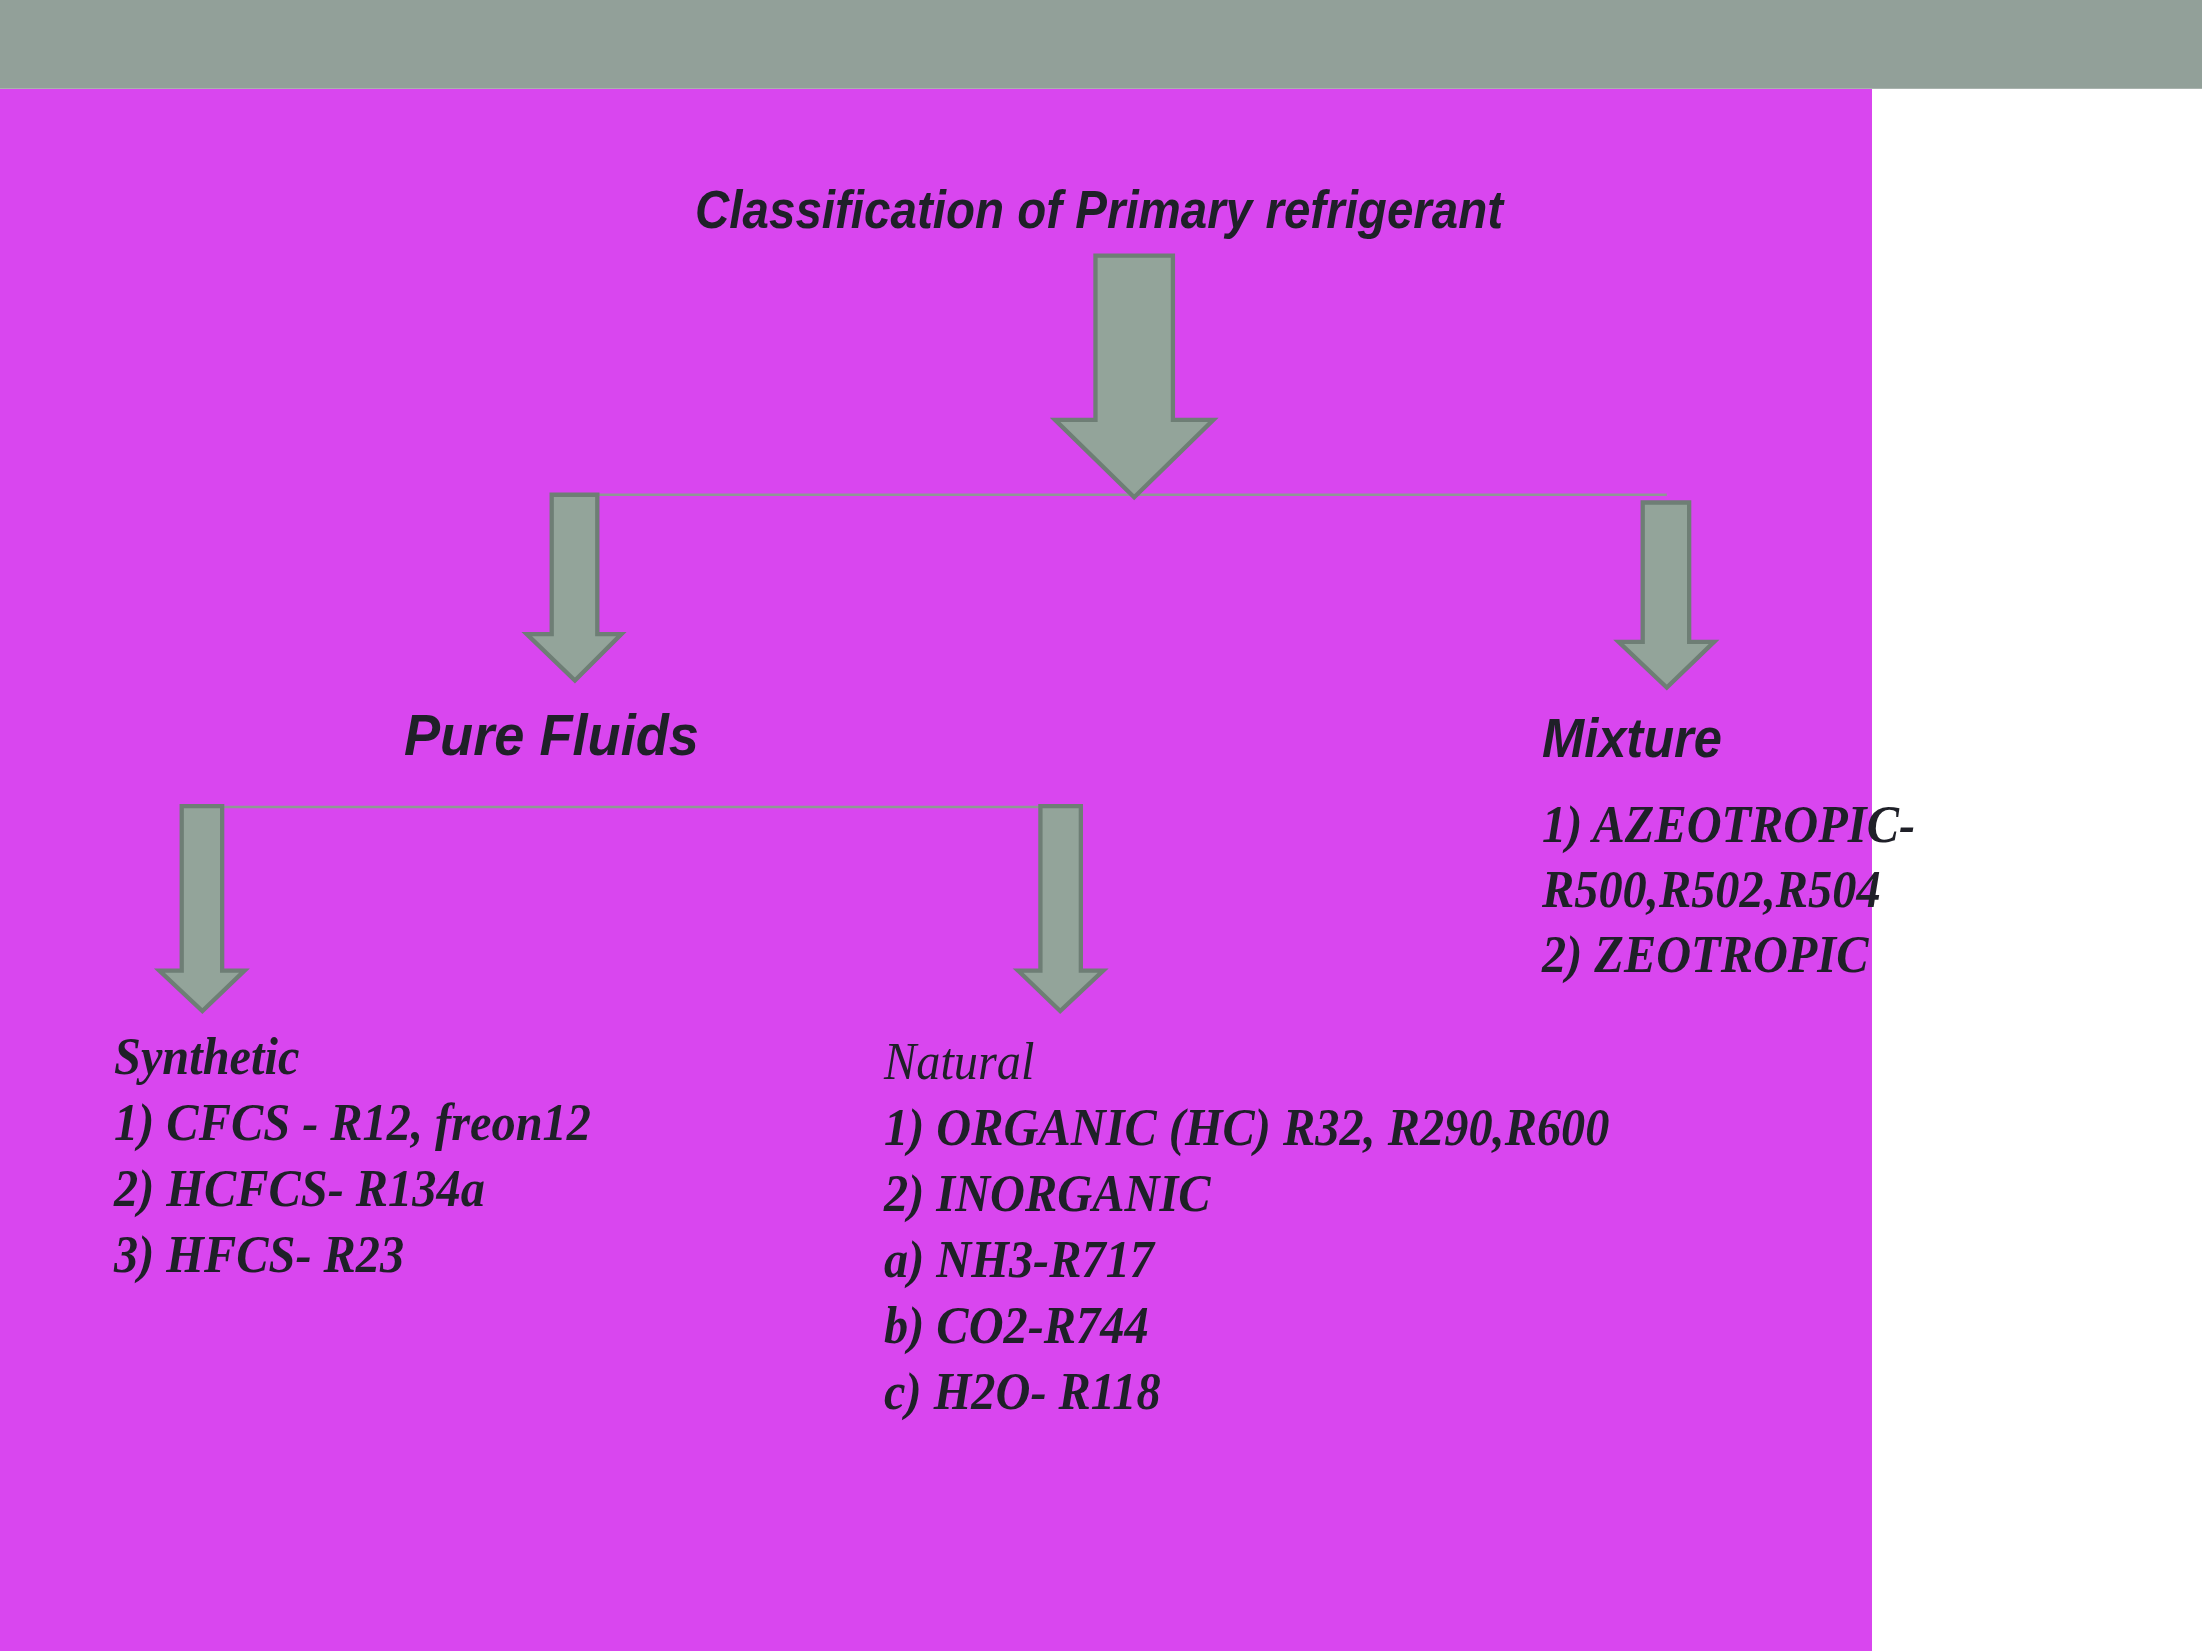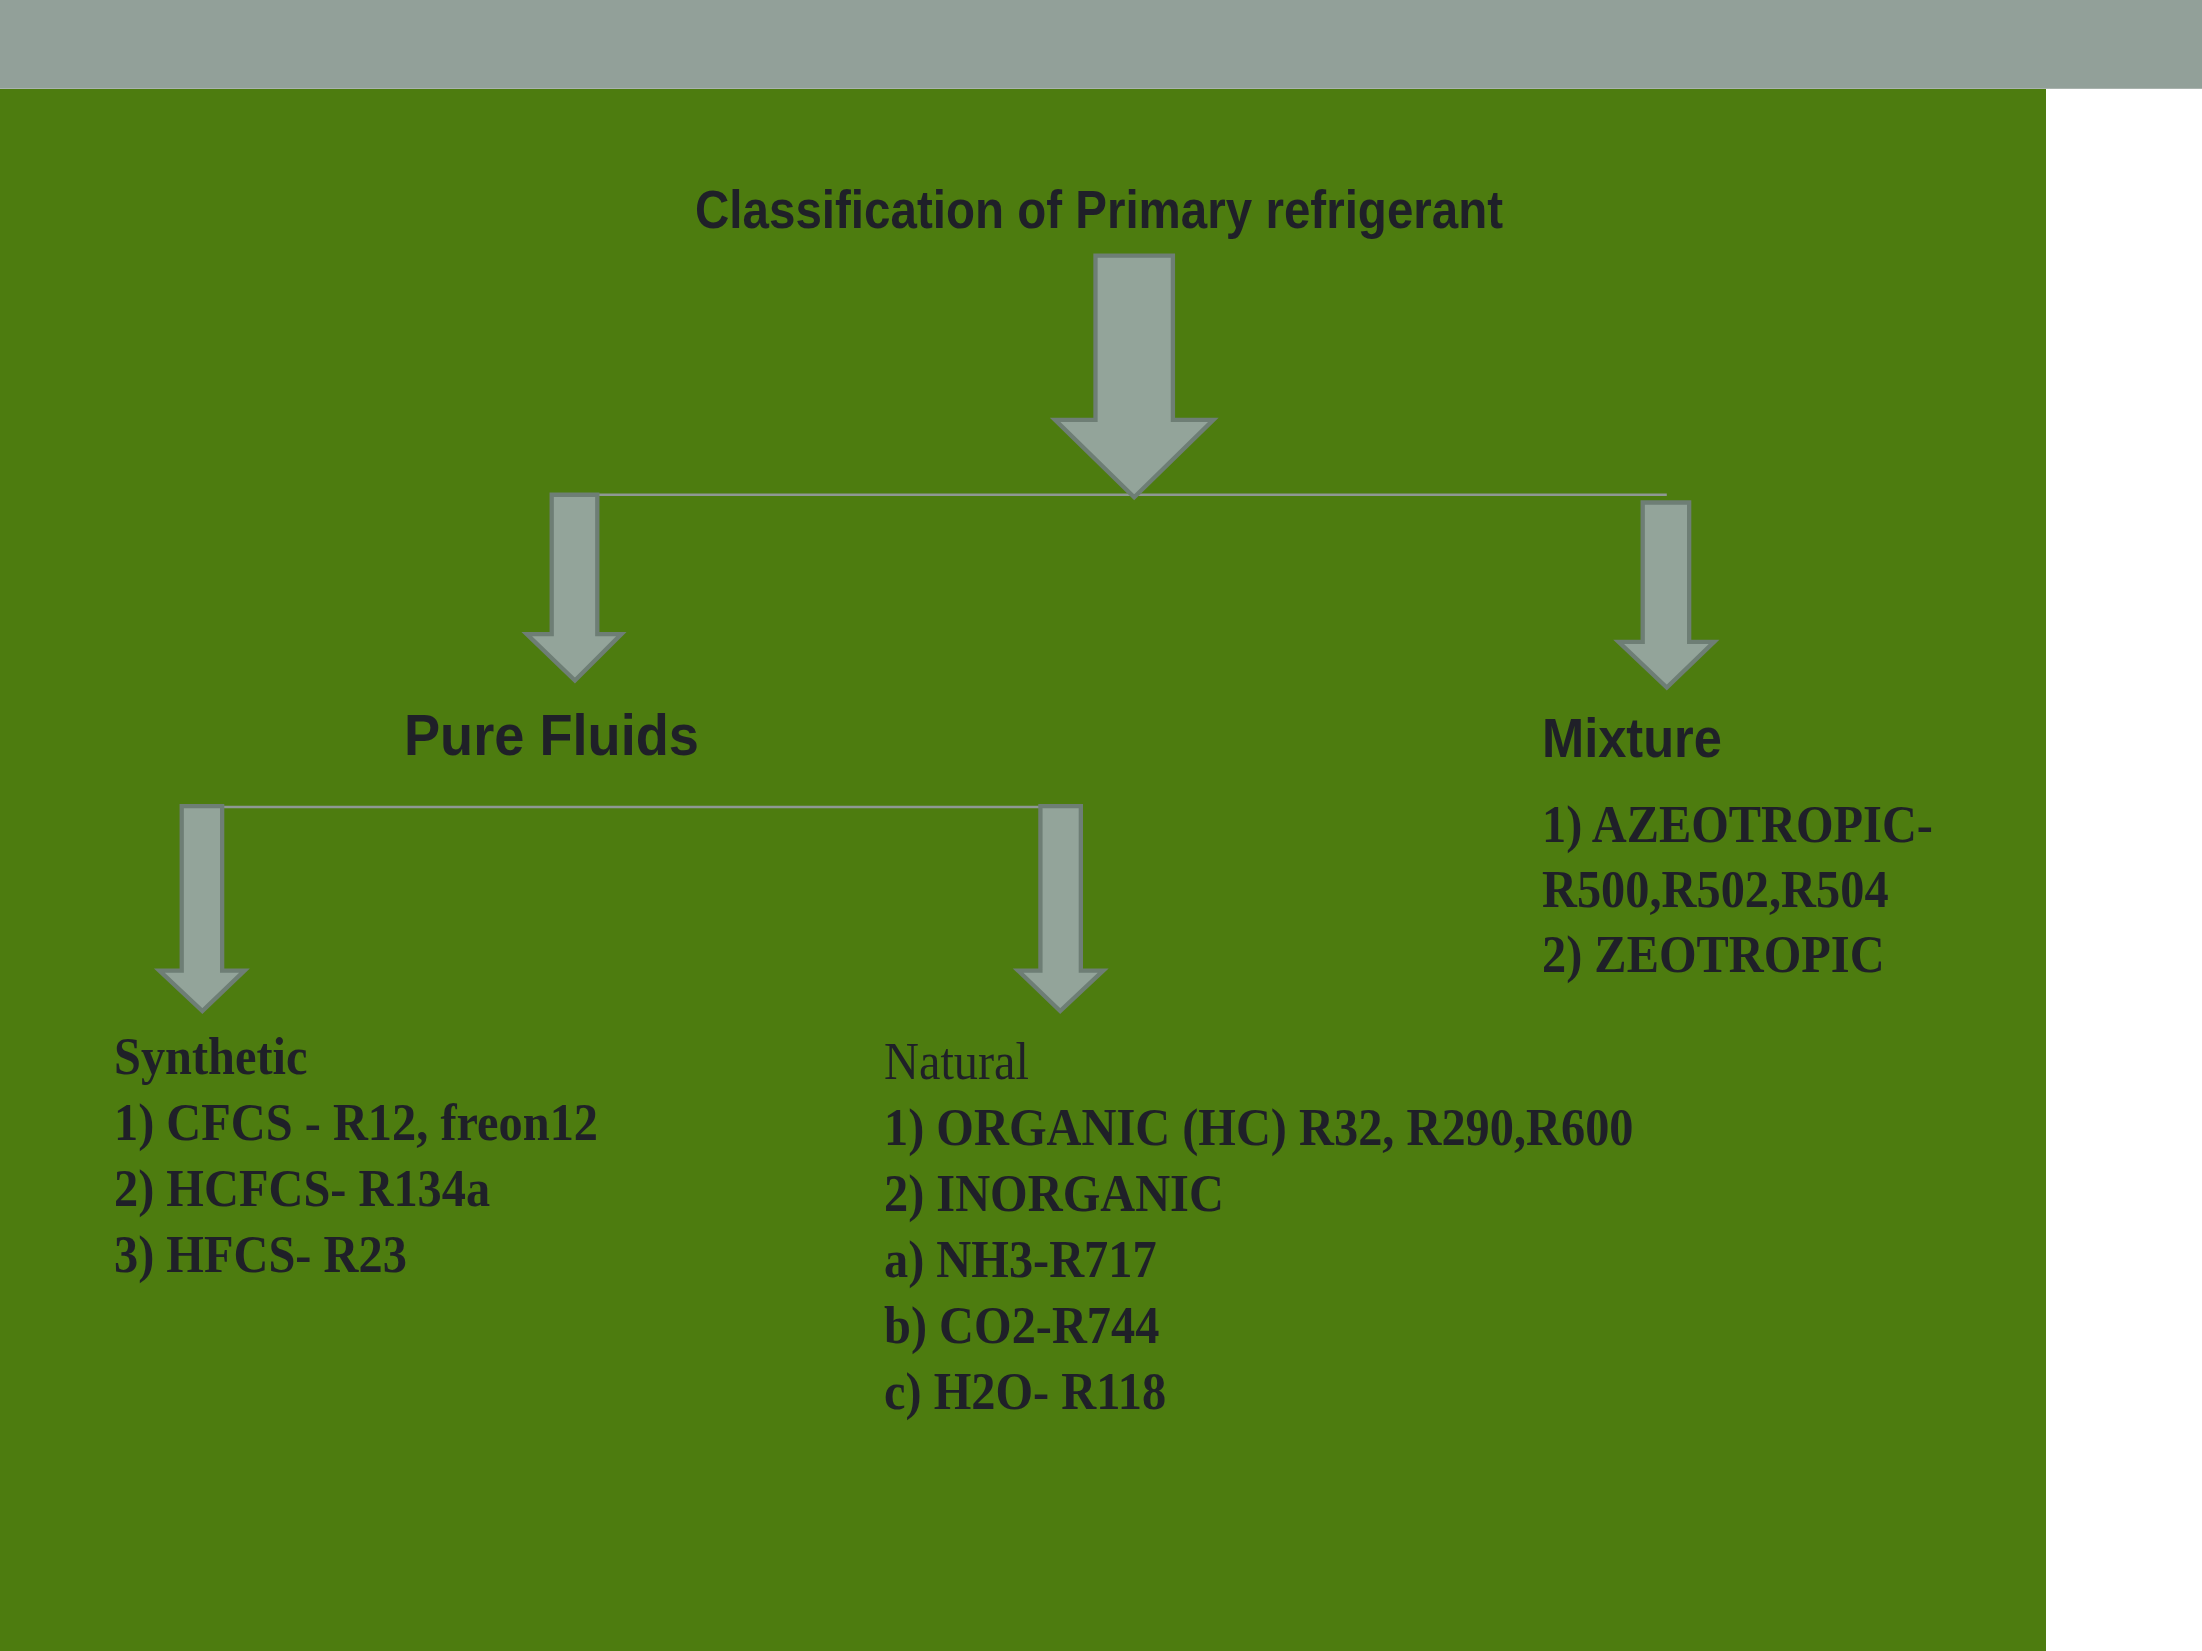--- a/index.html
+++ b/index.html
@@ -5,23 +5,24 @@
     html, body {
       margin: 0;
       padding: 0;
       width: 2203px;
       height: 1652px;
       background: #ffffff;
       overflow: hidden;
     }
     .slide {
       position: relative;
-      width: 2046px;
+      width: 1872px;
       height: 1652px;
-      background: #4d7c0f;
+      background: #d946ef;
+      font-style: italic;
     }
     .header-bar {
       position: absolute;
       left: 0; top: 0;
       width: 2203px;
       height: 88px;
       background: #92a099;
       border-bottom: 1.7px solid #a9b3ae;
     }
     .diagram-svg {

